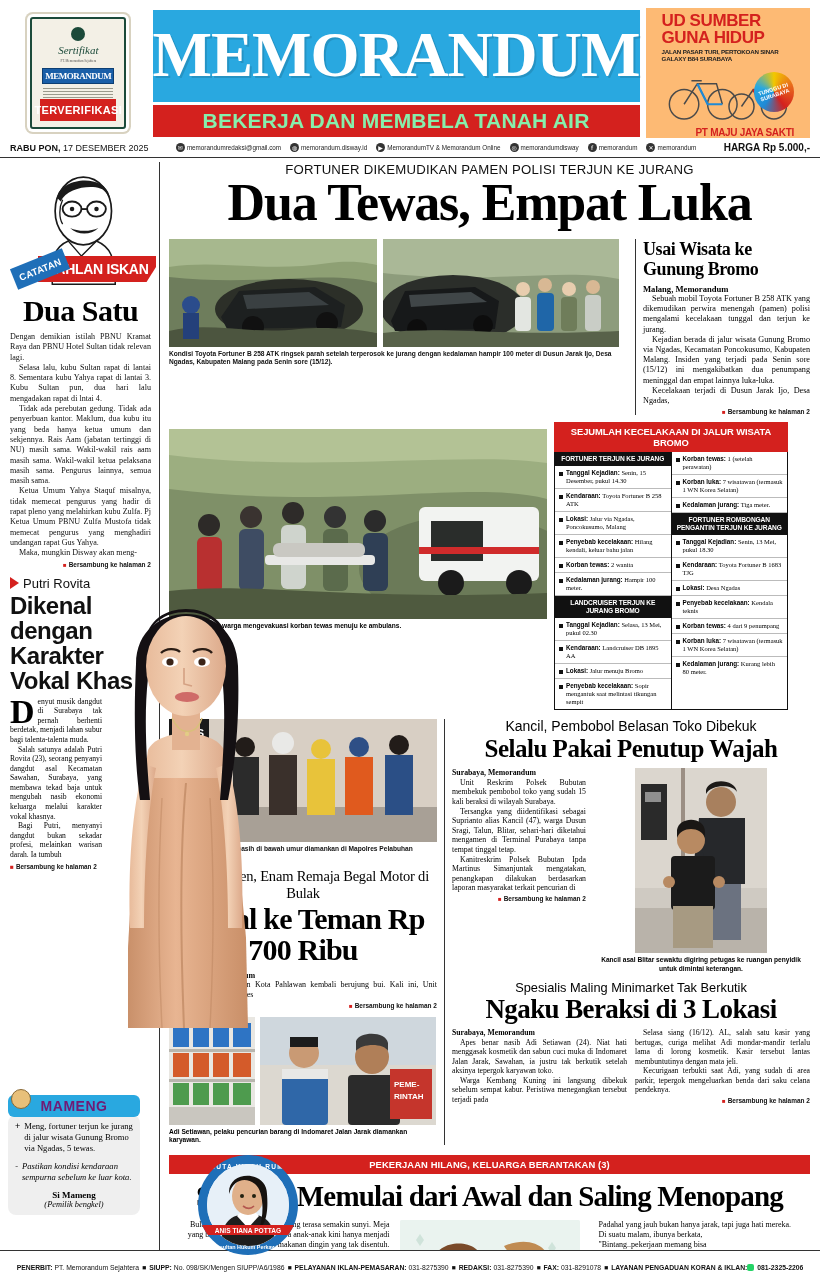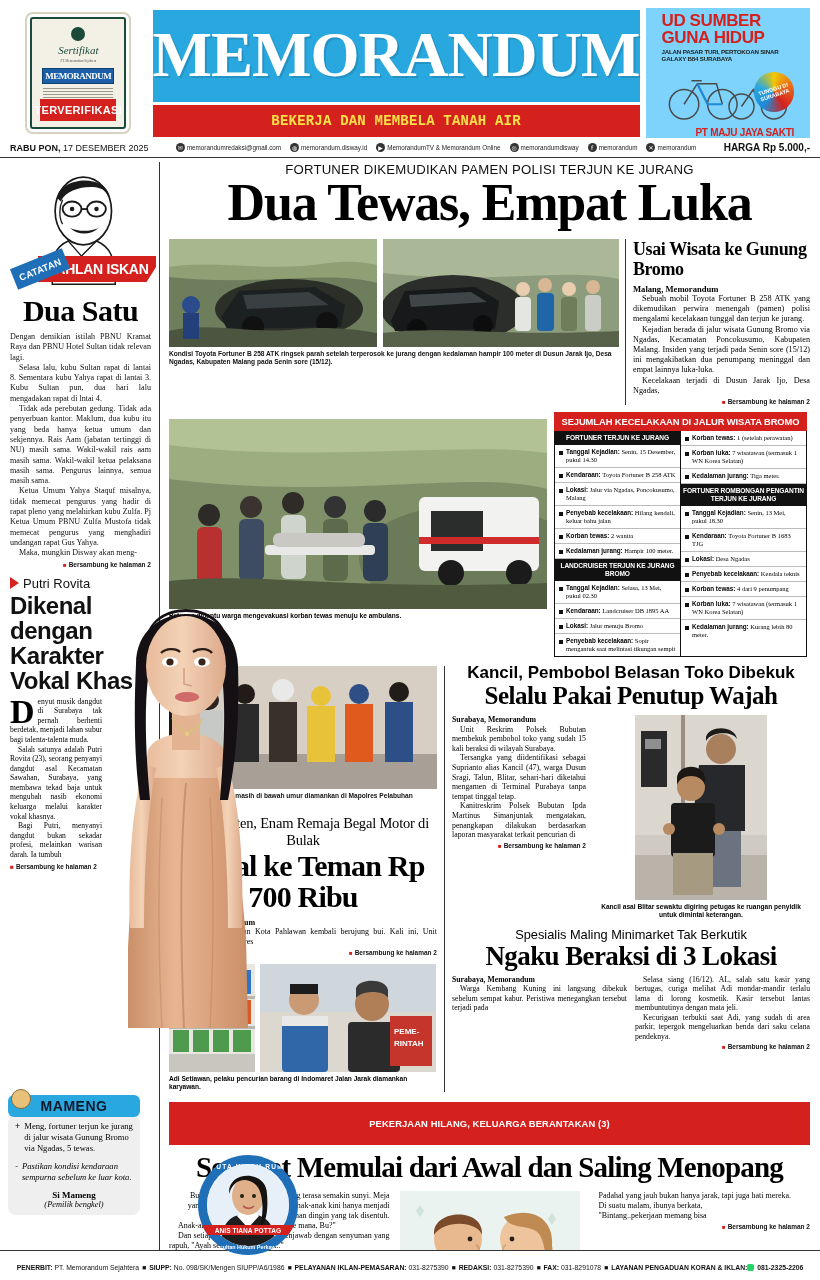--- a/index.html
+++ b/index.html
@@ -46,24 +46,24 @@
     background:#29a8e0;height:92px;display:flex;align-items:center;justify-content:center;
   }
   .name-main span{
     font-family:"Liberation Serif",serif;font-weight:bold;font-size:63px;color:#fff;
     letter-spacing:-1px;line-height:1; text-shadow:2px 2px 0 rgba(0,0,0,0.12);
   }
   .name-tag{
     background:#d4211e;height:32px;margin-top:3px;display:flex;align-items:center;justify-content:center;
   }
   .name-tag span{
-    font-family:Liberation Mono, monospace;font-weight:bold;font-size:14px;color:#fde047;letter-spacing:0.2px;
+    font-family:Liberation Sans, sans-serif;font-weight:bold;font-size:21px;color:#86efac;letter-spacing:0.2px;
   }
   .ad-box{
-    width:192px;background:#7dd3fc;position:relative;display:flex;flex-direction:column;
+    width:192px;background:#fdba74;position:relative;display:flex;flex-direction:column;
     padding:4px 16px;overflow:hidden;
   }
   .ad-t1{font-family:"Liberation Sans",sans-serif;font-weight:bold;font-size:17px;color:#d4211e;line-height:1;letter-spacing:-0.4px;}
   .ad-t2{font-family:"Liberation Sans",sans-serif;font-weight:bold;font-size:6.2px;color:#222;margin-top:2px;letter-spacing:-0.2px;}
   .ad-bikes{flex:1;position:relative;margin-top:2px;}
   .ad-t3{
     font-family:"Liberation Sans",sans-serif;font-weight:bold;font-size:10px;color:#d4211e;
     text-align:right;letter-spacing:-0.3px;
   }
   .ad-circle{
@@ -136,53 +136,53 @@
   .model{
     position:absolute;left:78px;top:-8px;width:190px;height:460px;z-index:5;
   }
 
   
   .mameng{position:absolute;left:8px;top:1095px;width:132px;z-index:9;}
   .mameng-head{
     background:#29a8e0;border-radius:6px;height:22px;display:flex;align-items:center;justify-content:center;
     position:relative;
   }
-  .mameng-head span{font-family:"Liberation Sans",sans-serif;font-weight:bold;font-size:14px;color:#0f172a;letter-spacing:0.5px;}
+  .mameng-head span{font-family:"Liberation Sans",sans-serif;font-weight:bold;font-size:14px;color:#701a75;letter-spacing:0.5px;}
   .mameng-face{position:absolute;left:3px;top:-6px;width:20px;height:20px;border-radius:50%;background:#e8c07a;border:1px solid #8a6a36;}
   .mameng-card{background:#efefef;border-radius:8px;padding:6px 7px;margin-top:-2px;}
   .mameng-card ul{list-style:none;}
   .mameng-card li{font-family:"Liberation Serif",serif;font-size:8.6px;line-height:11px;margin-bottom:7px;
     display:flex;gap:4px;}
   .mameng-card li .bullet{font-family:"Liberation Sans",sans-serif;font-size:9px;}
   .mameng-card li.italic{font-style:italic;}
   .mameng-sign{text-align:center;font-family:"Liberation Serif",serif;font-weight:bold;font-size:9px;margin-top:2px;}
   .mameng-role{text-align:center;font-family:"Liberation Serif",serif;font-style:italic;font-size:8.4px;}
 
   
   .lead-kicker{font-family:"Liberation Sans",sans-serif;font-size:13.2px;text-align:center;letter-spacing:0.2px;color:#111;}
   .lead-title{font-family:"Liberation Serif",serif;font-weight:bold;font-size:52px;text-align:center;
     line-height:56px;letter-spacing:-1.2px;margin-top:-2px;color:#000;}
 
-  .lead-row{display:flex;gap:6px;margin-top:8px;}
+  .lead-row{display:flex;gap:16px;margin-top:8px;}
   .lead-photos{width:450px;}
   .photo-pair{display:flex;gap:6px;}
   .ph{height:108px;position:relative;overflow:hidden;}
   .ph1{width:208px;}
   .ph2{width:236px;}
   .cap{font-family:"Liberation Sans",sans-serif;font-weight:bold;font-size:6.6px;line-height:8.4px;margin-top:3px;color:#111;}
   .lead-side{flex:1;padding-left:7px;border-left:1px solid #333;}
   .side-title{font-family:"Liberation Serif",serif;font-weight:bold;font-size:18px;line-height:20px;letter-spacing:-0.4px;}
   .side-dl{font-family:"Liberation Serif",serif;font-weight:bold;font-size:8.6px;margin-top:5px;}
   .side-body p{font-family:"Liberation Serif",serif;font-size:8.2px;line-height:10.2px;text-align:justify;text-indent:9px;}
 
   .wide-photo{height:190px;margin-top:7px;position:relative;overflow:hidden;width:100%;}
   .wide-cap{font-family:"Liberation Sans",sans-serif;font-weight:bold;font-size:6.6px;margin-top:3px;}
 
   
-  .infobox{width:253px;}
+  .infobox{width:234px;}
   .ib-head{background:#d4211e;color:#fff;font-family:"Liberation Sans",sans-serif;font-weight:bold;
     font-size:9.4px;text-align:center;padding:4px 2px;letter-spacing:-0.1px;}
   .ib-cols{display:flex;border:1px solid #111;border-top:none;}
   .ib-col{flex:1;padding:0;}
   .ib-col.left{border-right:1px solid #111;}
   .ib-sub{background:#111;color:#fff;font-family:"Liberation Sans",sans-serif;font-weight:bold;font-size:6.6px;
     text-align:center;padding:3px 2px;letter-spacing:-0.1px;line-height:8px;}
   .ib-item{display:flex;gap:3px;padding:3px 4px;border-bottom:1px solid #bbb;}
   .ib-item:last-child{border-bottom:none;}
   .ib-sq{width:4px;height:4px;background:#111;margin-top:2.5px;flex-shrink:0;}
@@ -194,21 +194,21 @@
   .lw-mid{width:268px;}
   .lw-right{flex:1;padding-left:7px;border-left:1px solid #333;}
 
   .arrest-photo{width:100%;height:123px;position:relative;overflow:hidden;}
   .mid-kicker{font-family:"Liberation Serif",serif;font-size:14.5px;text-align:center;margin-top:6px;letter-spacing:-0.2px;}
   .mid-title{font-family:"Liberation Serif",serif;font-weight:bold;font-size:30px;line-height:31px;text-align:center;
     letter-spacing:-0.8px;margin-top:1px;}
   .mid-dl{font-family:"Liberation Serif",serif;font-weight:bold;font-size:8px;margin-top:6px;}
   .mid-body p{font-family:"Liberation Serif",serif;font-size:8px;line-height:10px;text-align:justify;text-indent:9px;}
 
-  .r-kicker{font-family:"Liberation Sans",sans-serif;font-size:17px;text-align:center;line-height:14px;font-weight:bold;}
+  .r-kicker{font-family:"Liberation Sans",sans-serif;font-size:14px;text-align:center;line-height:14px;}
   .r-title{font-family:"Liberation Serif",serif;font-weight:bold;font-size:25px;line-height:27px;text-align:center;
     letter-spacing:-0.5px;margin-top:2px;}
   .r-two{display:flex;gap:6px;margin-top:6px;}
   .r-text{width:134px;}
   .r-text p{font-family:"Liberation Serif",serif;font-size:7.8px;line-height:9.6px;text-align:justify;text-indent:8px;}
   .r-text .dl{font-weight:bold;text-indent:0;}
   .r-photo{flex:1;height:185px;position:relative;overflow:hidden;}
   .r-photo-cap{font-family:"Liberation Sans",sans-serif;font-weight:bold;font-size:6.6px;line-height:8.4px;text-align:center;margin-top:3px;}
 
   .r2-kicker{font-family:"Liberation Sans",sans-serif;font-size:12.8px;text-align:center;margin-top:7px;}
@@ -219,21 +219,21 @@
   .r2-cols p.dl{font-weight:bold;text-indent:0;}
 
   
   .mm-row{display:flex;gap:4px;margin-top:8px;}
   .mm-ph{height:108px;position:relative;overflow:hidden;}
   .mm-cap{font-family:"Liberation Sans",sans-serif;font-weight:bold;font-size:6.6px;line-height:8.4px;margin-top:3px;}
 
   
   .bot-banner{
     background:#d4211e;color:#fff;font-family:"Liberation Sans",sans-serif;font-weight:bold;font-size:9.4px;
-    text-align:center;padding:16px;margin-top:10px;letter-spacing:0.1px;
+    text-align:center;padding:4px;margin-top:10px;letter-spacing:0.1px;
   }
   .bot-title{font-family:"Liberation Serif",serif;font-weight:bold;font-size:29px;text-align:center;
     letter-spacing:-0.8px;margin-top:6px;}
   .bot-cols{display:flex;gap:10px;margin-top:7px;}
   .bot-c{flex:1;}
   .bot-c p{font-family:"Liberation Serif",serif;font-size:8px;line-height:10px;text-align:justify;text-indent:9px;}
   .bot-c.center-ill{flex:0 0 180px;}
   .bot-illus{width:100%;height:120px;background:#eef4f2;position:relative;overflow:hidden;border-radius:2px;}
 
   
@@ -771,20 +771,21 @@
               </div>
               <div class="r-photo-cap">Kancil asal Blitar sewaktu digiring petugas ke ruangan penyidik untuk dimintai keterangan.</div>
             </div>
           </div>
 
           <div class="r2-kicker">Spesialis Maling Minimarket Tak Berkutik</div>
           <div class="r2-title">Ngaku Beraksi di 3 Lokasi</div>
           <div class="r2-cols">
             <div>
               <p class="dl">Surabaya, Memorandum</p>
+              <p>Apes benar nasib Adi Setiawan (24). Niat hati menggasak kosmetik dan sabun cuci muka di Indomaret Jalan Jarak, Sawahan, ia justru tak berkutik setelah aksinya tepergok karyawan toko.</p>
               <p>Warga Kembang Kuning ini langsung dibekuk sebelum sempat kabur. Peristiwa menegangkan tersebut terjadi pada</p>
             </div>
             <div>
               <p>Selasa siang (16/12). AL, salah satu kasir yang bertugas, curiga melihat Adi mondar-mandir terlalu lama di lorong kosmetik. Kasir tersebut lantas membuntutinya dengan mata jeli.</p>
               <p>Kecurigaan terbukti saat Adi, yang sudah di area parkir, tepergok mengeluarkan benda dari saku celana pendeknya.</p>
               <div class="cont">Bersambung ke halaman 2</div>
             </div>
           </div>
         </div>
       </div>

